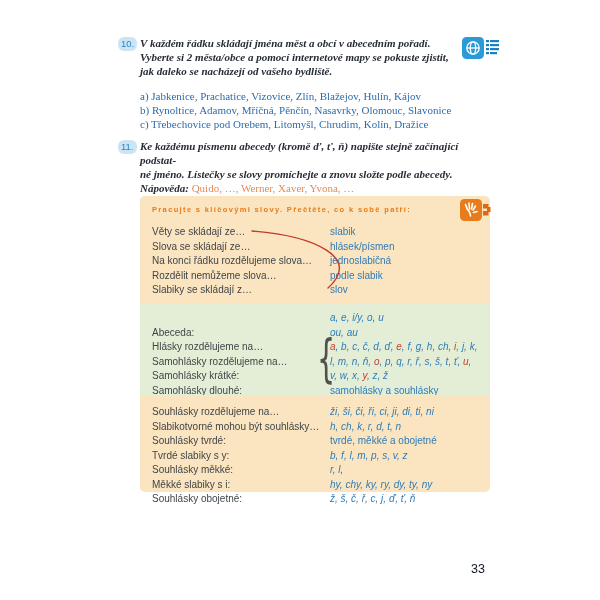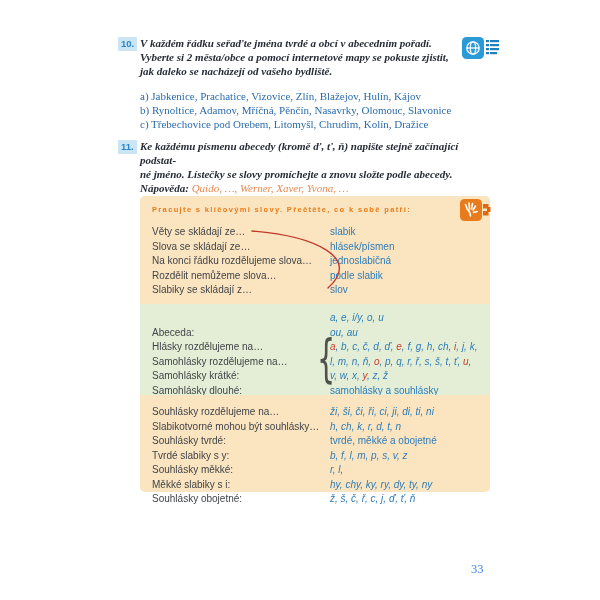--- a/index.html
+++ b/index.html
@@ -4,29 +4,29 @@
 <style>
   html,body{margin:0;padding:0;}
   body{width:600px;height:600px;background:#ffffff;font-family:"Liberation Sans",sans-serif;}
   .page{position:relative;width:600px;height:600px;background:#fff;overflow:hidden;}
 
   
   .exercise{position:absolute;left:118px;width:384px;}
   #ex10{top:36px;}
   #ex11{top:139px;}
   .badge{position:absolute;left:0;top:1px;background:#cbe5f4;color:#2a86c8;
-         font-weight:bold;font-size:9.5px;line-height:11px;padding:1px 3px 2px 3px;border-radius:1px;}
+         font-weight:normal;font-size:9.5px;line-height:11px;padding:1px 3px 2px 3px;border-radius:6px;}
   .ex-body{margin-left:22px;width:348px;}
   .instr-line{font-family:"Liberation Serif",serif;font-style:italic;font-weight:bold;
               color:#262b36;font-size:11px;line-height:14px;}
   .ex-items{margin-top:11px;}
   .item-line{font-family:"Liberation Serif",serif;color:#2c6cab;font-size:11px;line-height:14px;}
   .hint-line{font-family:"Liberation Serif",serif;font-size:11px;line-height:14px;}
   .hint-label{font-style:italic;font-weight:bold;color:#262b36;}
-  .hint-names{color:#e78a54;font-style:italic;}
+  .hint-names{color:#e78a54;}
 
   
   .icon-blue{position:absolute;left:462px;top:36px;width:38px;height:24px;}
   .icon-orange{position:absolute;right:-8px;top:2px;width:38px;height:24px;}
 
   
   .keybox{position:absolute;left:140px;top:196px;width:350px;height:360px;}
   .kb-s{position:relative;width:350px;}
   .kb-peach{background:#fbe4c0;}
   .kb-green{background:#e4eed6;}
@@ -45,33 +45,33 @@
   .kb-right{flex:1;color:#2f7cb7;padding-right:6px;}
   .kb-right.it{font-style:italic;}
   .vowel-red{color:#c43f2b;}
 
   .brace{position:absolute;left:177px;top:28px;font-size:52px;line-height:52px;
          color:#4e524b;font-family:"DejaVu Sans",sans-serif;font-weight:normal;
          transform:scaleX(0.55);transform-origin:left top;}
 
   .curve-svg{position:absolute;left:0;top:0;pointer-events:none;}
 
-  .pagenum{position:absolute;left:471px;top:562px;font-family:Liberation Serif, serif;
-           font-size:12.5px;color:#3b82f6;}
+  .pagenum{position:absolute;left:471px;top:562px;font-family:Liberation Sans, sans-serif;
+           font-size:12.5px;color:#0f172a;}
 </style>
 </head>
 <body>
 
 <div class="page">
 
   <section class="exercise" id="ex10">
     <span class="badge">10.</span>
     <div class="ex-body">
       <div>
-          <div class="instr-line">V každém řádku seřaďte jména tvrdé a obcí v abecedním pořadí.</div>
+          <div class="instr-line">V každém řádku skládají jména měst a obcí v abecedním pořadí.</div>
           <div class="instr-line">Vyberte si 2 města/obce a pomocí internetové mapy se pokuste zjistit,</div>
           <div class="instr-line">jak daleko se nacházejí od vašeho bydliště.</div>
         </div>
       <div class="ex-items">
           <div class="item-line">a) Jabkenice, Prachatice, Vizovice, Zlín, Blažejov, Hulín, Kájov</div>
           <div class="item-line">b) Rynoltice, Adamov, Mříčná, Pěnčín, Nasavrky, Olomouc, Slavonice</div>
           <div class="item-line">c) Třebechovice pod Orebem, Litomyšl, Chrudim, Kolín, Dražice</div>
         </div>
     </div>
   </section>

